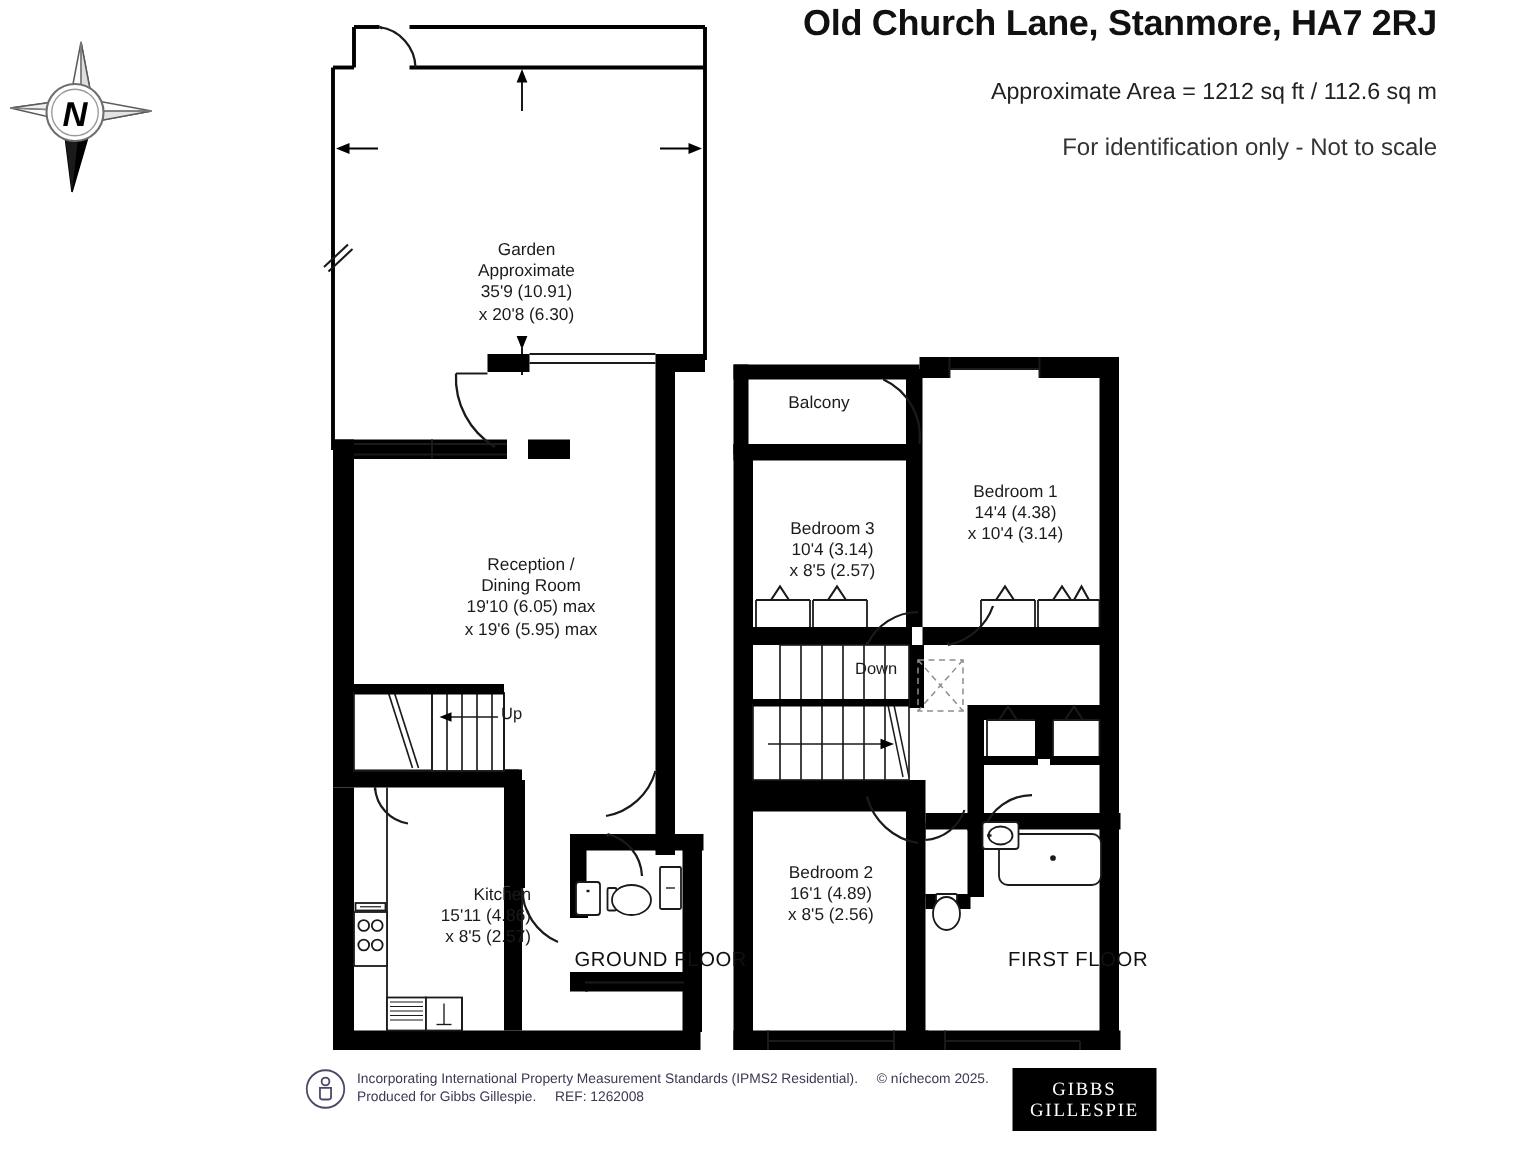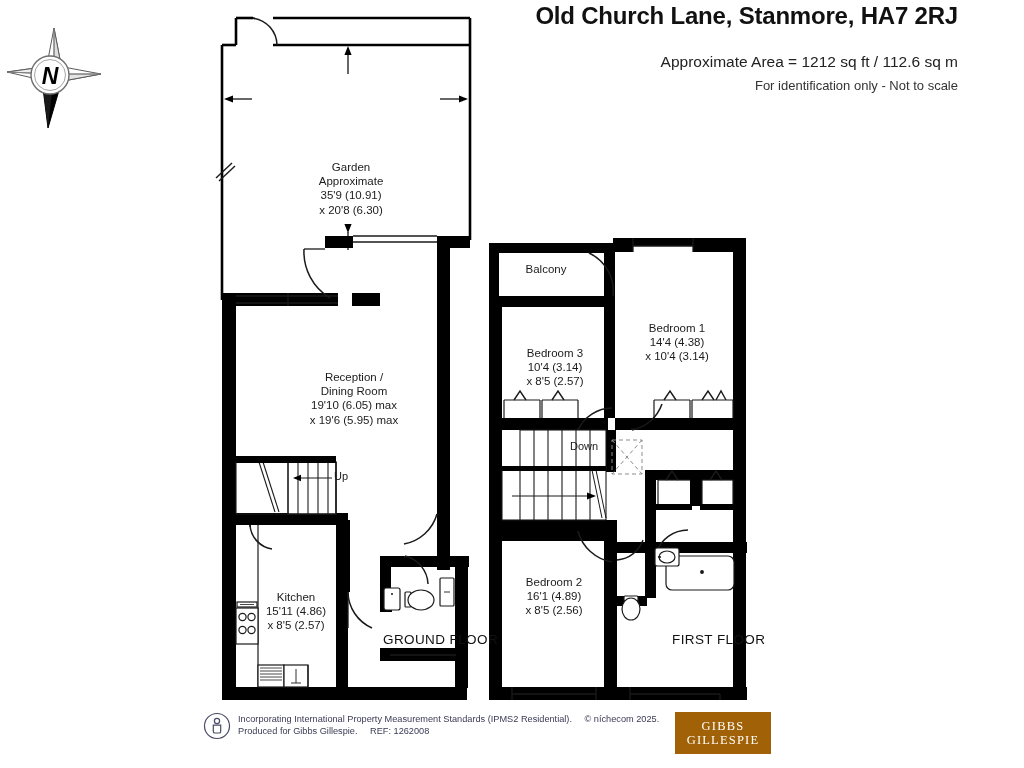--- a/index.html
+++ b/index.html
@@ -14,21 +14,21 @@
   
   .hdr{position:absolute;right:10px;top:2px;text-align:right;width:620px;}
   .hdr-title{
     font-size:24px;font-weight:bold;letter-spacing:-0.2px;
     color:#111;line-height:28px;white-space:nowrap;
   }
   .hdr-area{
     font-size:15.5px;color:#222;margin-top:23px;line-height:18px;font-weight:400;
   }
   .hdr-note{
-    font-size:13px;color:#333;margin-top:8px;line-height:13px;text-align:right;
+    font-size:16px;color:#333;margin-top:21px;line-height:13px;text-align:right;
   }
 
   
   .compass{position:absolute;left:2px;top:22px;width:104px;height:112px;}
 
   
   .plan{position:absolute;left:0;top:0;width:1024px;height:768px;}
 
   
   .lbl{
@@ -45,21 +45,21 @@
   .footer{position:absolute;left:203px;top:712px;width:600px;}
   .foot-txt{
     position:absolute;left:35px;top:2px;
     font-size:9.2px;line-height:11.8px;color:#3a3a55;
     font-family:"Liberation Sans","DejaVu Sans",sans-serif;
   }
   .foot-txt .cpy{margin-left:10px;}
   .foot-icon{position:absolute;left:0;top:0;width:28px;height:28px;}
   .logo{
     position:absolute;left:675px;top:712px;width:96px;height:42px;
-    background:#a16207;color:#fff;text-align:center;
+    background:#000000;color:#fff;text-align:center;
   }
   .logo-l1{font-family:"Liberation Serif","DejaVu Serif",serif;font-size:12.5px;
            letter-spacing:1.2px;margin-top:7px;line-height:14px;}
   .logo-l2{font-family:"Liberation Serif","DejaVu Serif",serif;font-size:12.5px;
            letter-spacing:1.2px;line-height:14px;}
 </style>
 </head>
 <body>
 
 <div class="stage">
@@ -403,21 +403,21 @@
     <div>x 20'8 (6.30)</div>
   </div>
 
   <div class="lbl" style="left:288px;top:370px;width:132px;">
     <div>Reception /</div>
     <div>Dining Room</div>
     <div>19'10 (6.05) max</div>
     <div>x 19'6 (5.95) max</div>
   </div>
 
-  <div class="lbl" style="left:238px;top:590px;width:116px;">
+  <div class="lbl" style="left:238px;top:590px;width:116px;text-align:right;">
     <div>Kitchen</div>
     <div>15'11 (4.86)</div>
     <div>x 8'5 (2.57)</div>
   </div>
 
   <div class="lbl" style="left:504px;top:262px;width:84px;">
     <div>Balcony</div>
   </div>
 
   <div class="lbl" style="left:618px;top:321px;width:118px;">

